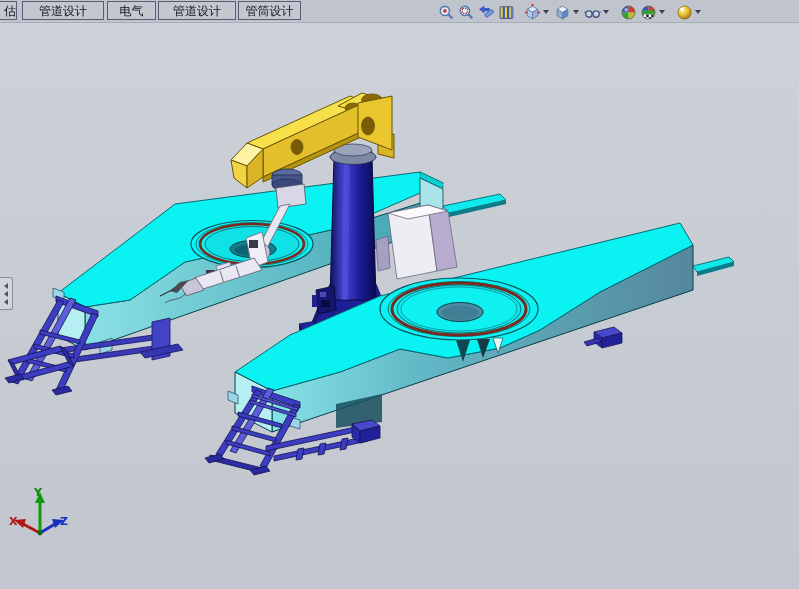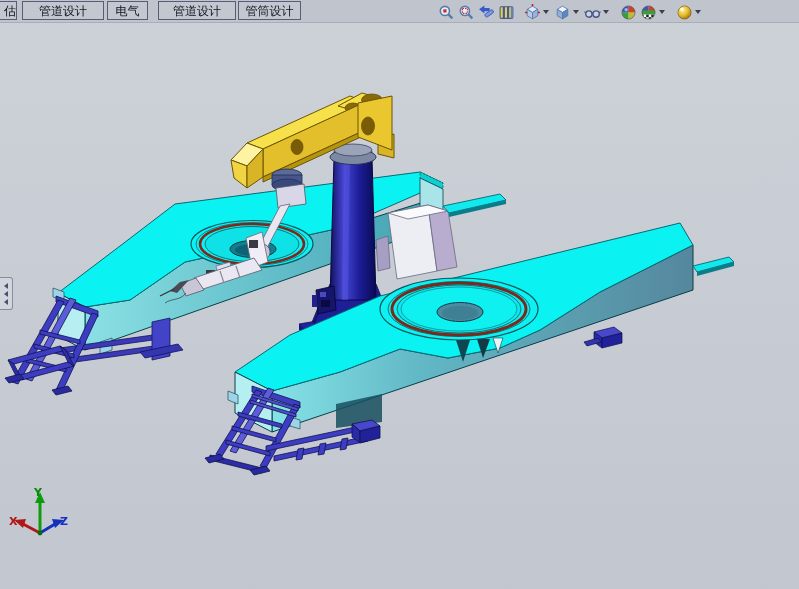--- a/index.html
+++ b/index.html
@@ -6,21 +6,21 @@
     font-family:"DejaVu Sans","Liberation Sans",sans-serif;}
   #stage{position:relative;width:799px;height:589px;background:linear-gradient(#cdd1d8,#c2c7cf);}
   
   #header{position:absolute;left:0;top:0;width:799px;height:22px;background:#c0c5cd;
     border-bottom:1px solid #a8adb8;z-index:5;}
   .tab{position:absolute;top:1px;height:19px;background:#c3c8d0;border:1px solid #565d74;
     color:#101420;font-size:12px;line-height:18px;text-align:center;box-sizing:border-box;
     white-space:nowrap;overflow:hidden;}
   #tab-partial{left:0;width:17px;border-left:none;text-align:right;}
   #tab-0{left:22px;width:82px;}
-  #tab-1{left:107px;width:41px;}
+  #tab-1{left:107px;width:49px;}
   #tab-2{left:158px;width:78px;}
   #tab-3{left:238px;width:63px;}
   
   #hud{position:absolute;left:436px;top:2px;height:20px;display:flex;align-items:center;z-index:6;}
   .hicon{width:18px;height:18px;display:flex;align-items:center;justify-content:center;margin:0 1px;}
   .hicon svg{display:block;}
   .caret{width:0;height:0;border-left:3px solid transparent;border-right:3px solid transparent;
     border-top:4px solid #3a4050;margin:0 3px 0 1px;}
   .hgap{width:6px;}
   

